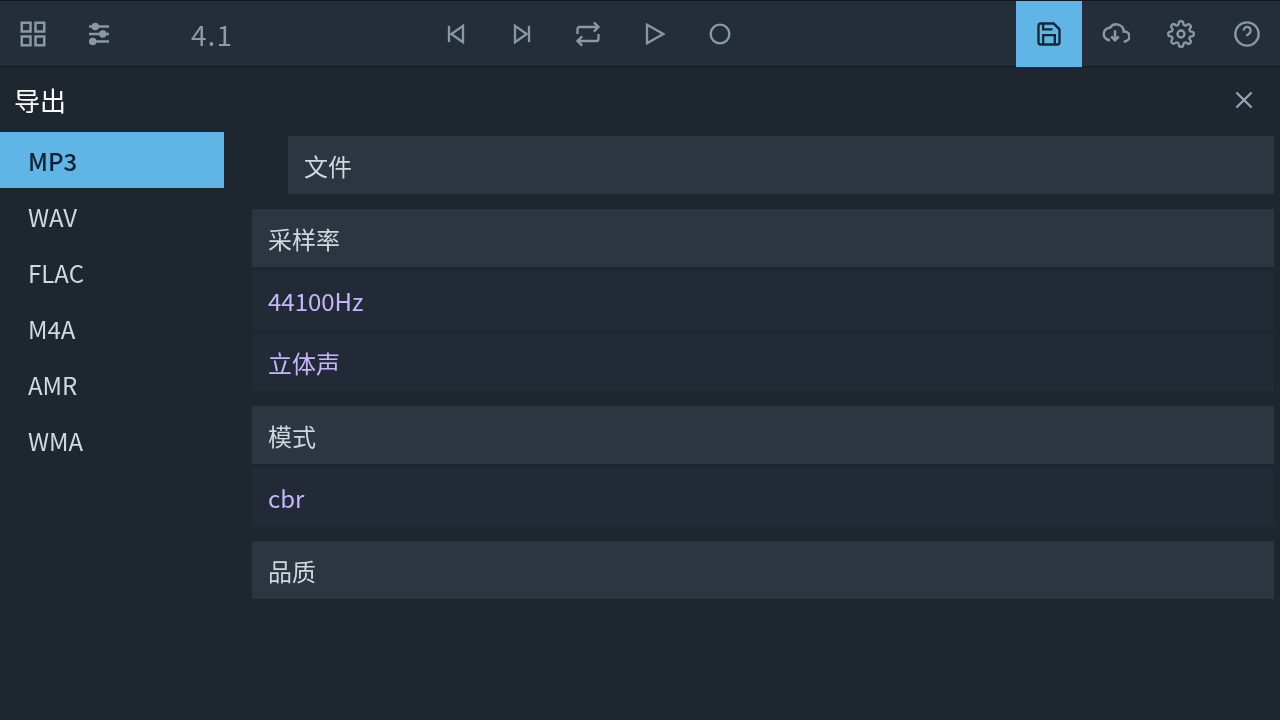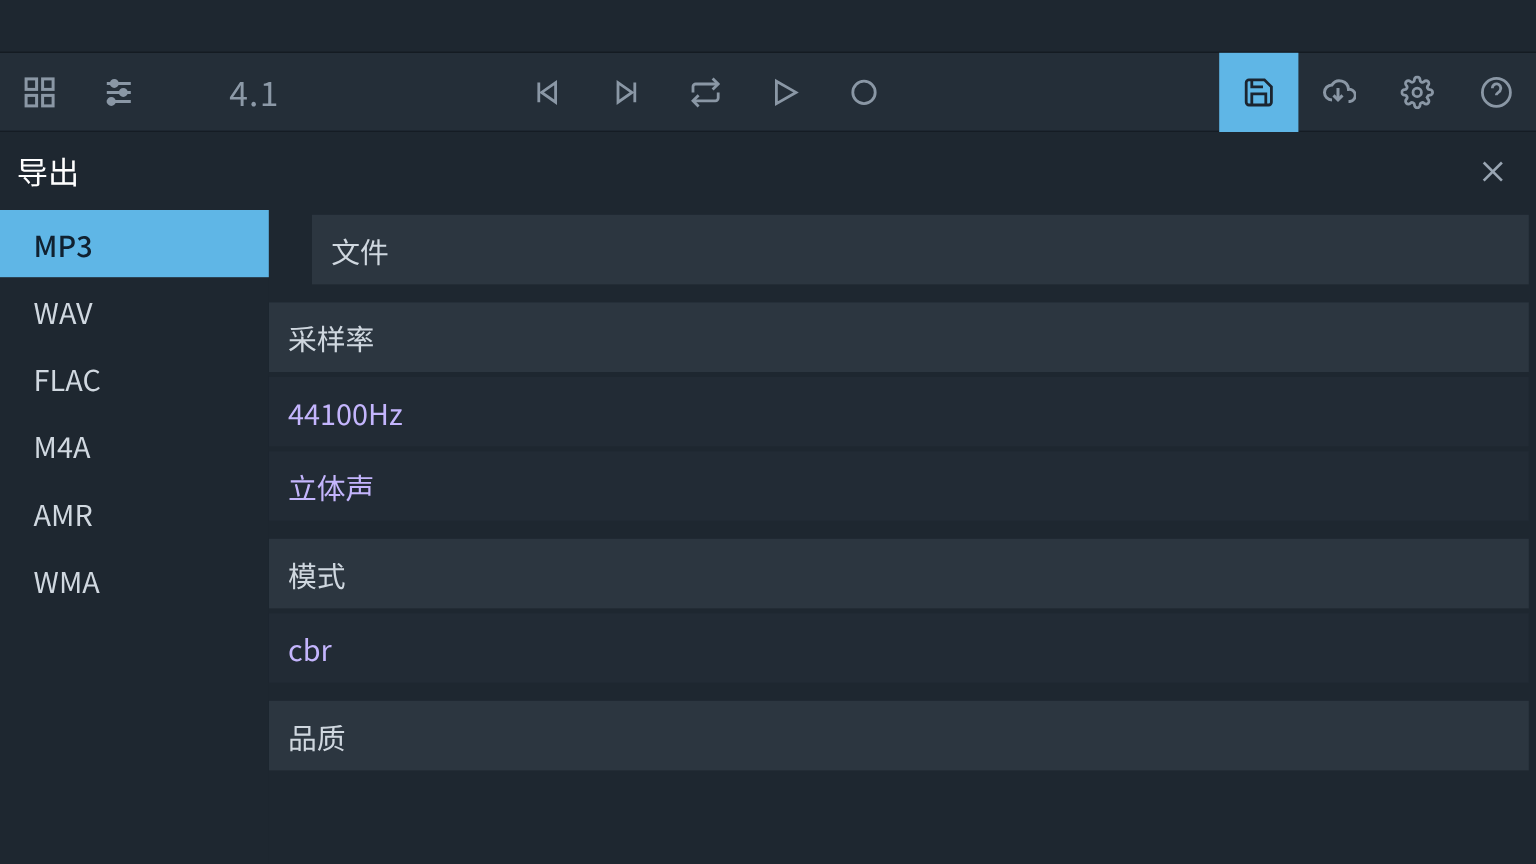--- a/index.html
+++ b/index.html
@@ -12,21 +12,20 @@
     color: #d7dde3;
   }
 
   
   .toolbar {
     height: 66px;
     background: #242e38;
     display: flex;
     align-items: center;
     border-top: 1px solid #11171d;
-    margin-top: 43px;
   }
   .toolbar .slot {
     width: 66px;
     height: 66px;
     display: flex;
     align-items: center;
     justify-content: center;
     color: #8a97a5;
   }
   .toolbar .slot.active {
@@ -63,20 +62,21 @@
     display: flex;
     align-items: center;
     justify-content: center;
     color: #9aa6b3;
   }
 
   
   .body {
     display: flex;
     height: calc(720px - 66px - 66px);
+    gap: 28px;
   }
   .sidebar {
     width: 224px;
     background: #1e2730;
   }
   .sidebar .item {
     height: 56px;
     display: flex;
     align-items: center;
     padding-left: 28px;

